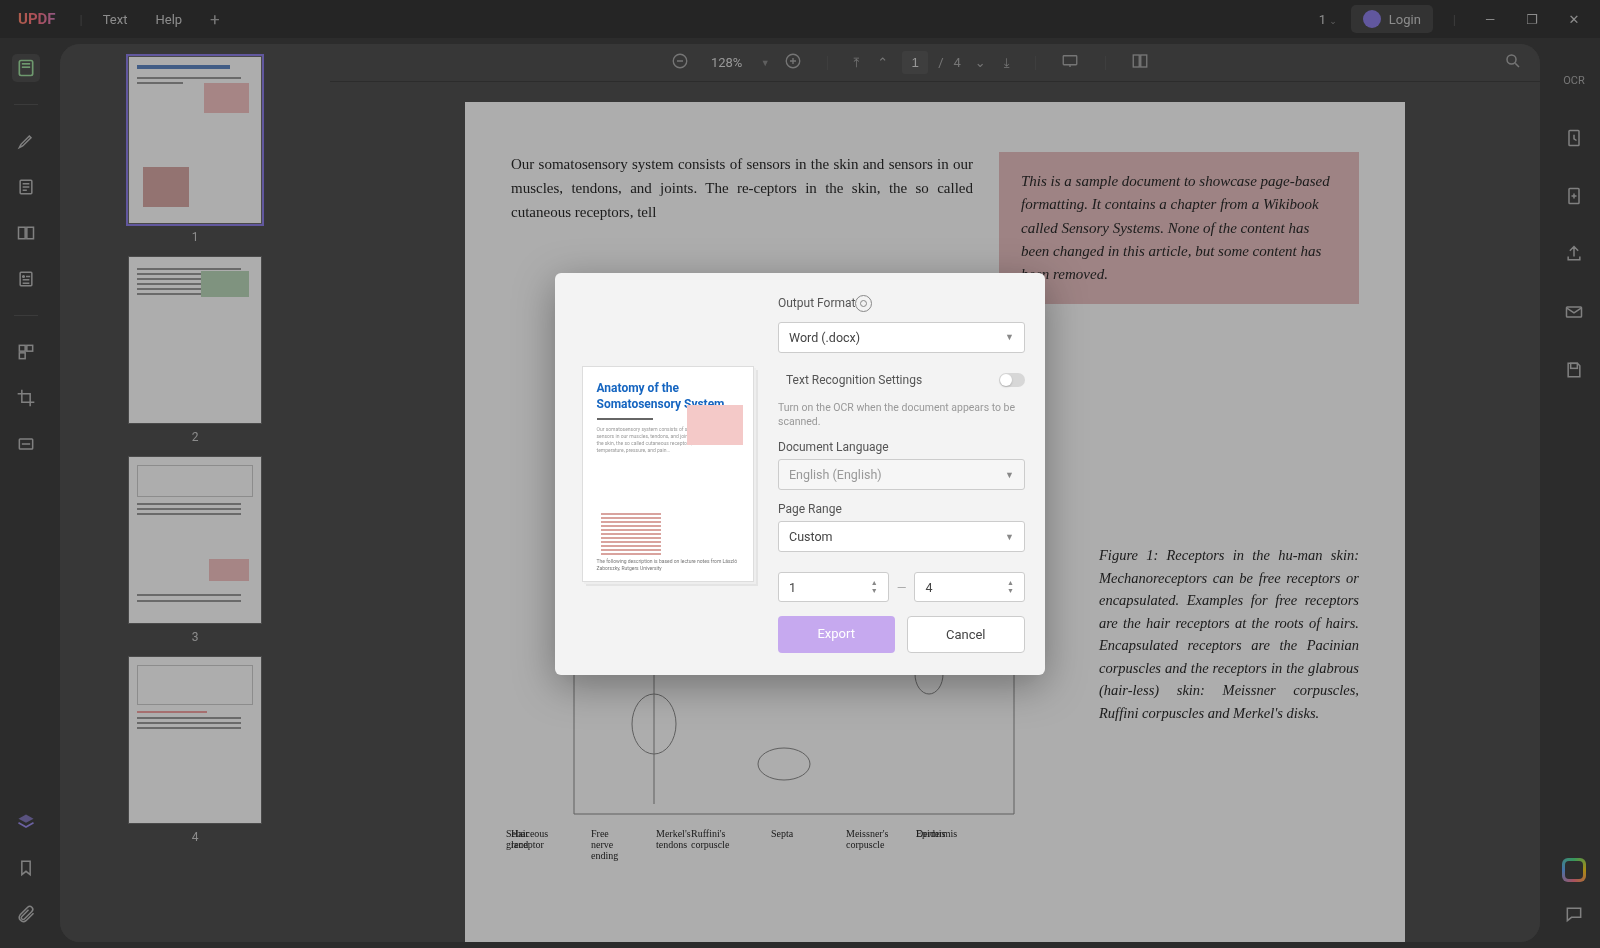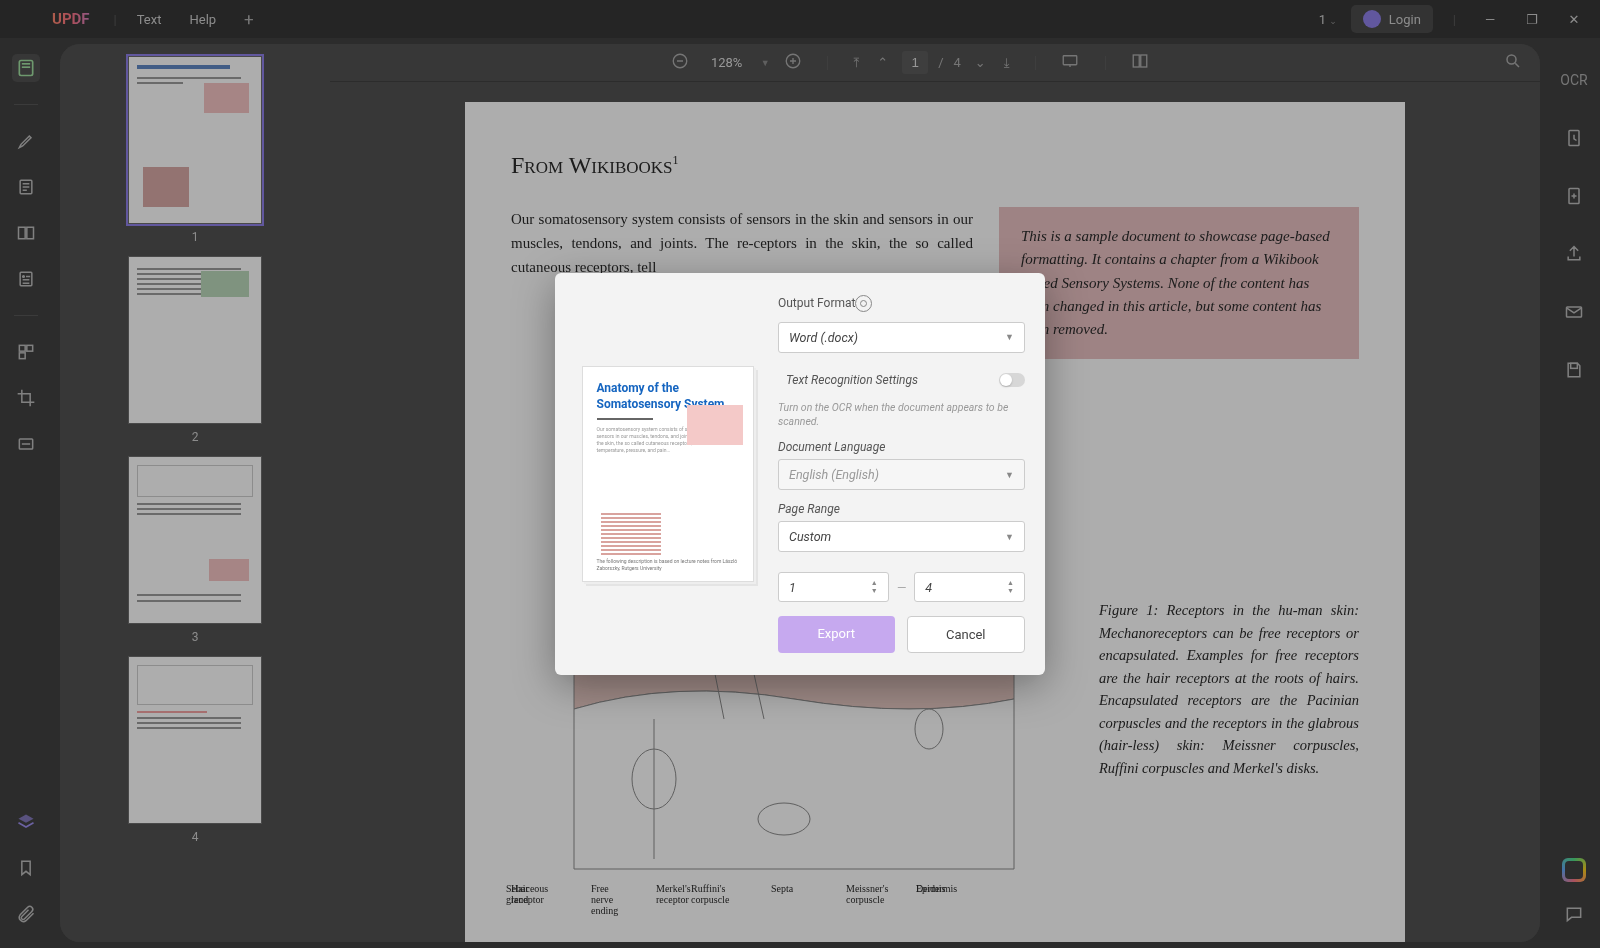--- a/index.html
+++ b/index.html
@@ -11,21 +11,20 @@
   overflow: hidden;
   position: relative;
 }
 .titlebar {
   height: 38px;
   background: #2e2e2e;
   display: flex;
   align-items: center;
   color: #ccc;
   font-size: 13px;
-  padding-left: 34px;
 }
 .logo {
   padding: 0 18px;
   font-weight: bold;
   font-size: 15px;
   background: linear-gradient(90deg, #ff9a56, #ff6e7f, #a78bfa);
   -webkit-background-clip: text;
   -webkit-text-fill-color: transparent;
 }
 .titlebar .sep { color: #555; padding: 0 6px; }
@@ -219,21 +218,21 @@
 .preview-pink { position:absolute; right:10px; top:38px; width:56px; height:40px; background:#f4c9c8;}
 .preview-fig { position:absolute; bottom:24px; left:18px; width:60px; height:44px; background:repeating-linear-gradient(#d9a39e,#d9a39e 2px,#fff 2px,#fff 4px);}
 
 .modal-form {
   flex: 1;
   font-size: 12.5px;
   color: #444;
 }
 .modal-header { display:flex; align-items:center; margin-bottom: 10px;}
 .form-label { font-size: 12px; color: #555; margin-bottom: 5px; display:block;}
-.form-row { margin-bottom: 12px; font-style: italic;}
+.form-row { margin-bottom: 12px;}
 .select {
   border:1px solid #ccc;
   background:#fff;
   border-radius:3px;
   padding: 7px 10px;
   font-size: 12.5px;
   display:flex;
   justify-content:space-between;
   align-items:center;
   cursor:pointer;
@@ -463,60 +462,59 @@
             </svg></span>
         <span style="flex:1"></span>
         <span class="tb-icon" style="margin-right:14px"><svg width="18" height="18" viewBox="0 0 24 24" fill="none" stroke="#aaa" stroke-width="2">
               <circle cx="10" cy="10" r="6"></circle>
               <path d="M20 20l-5-5"></path>
             </svg></span>
       </div>
 
       <div style="flex:1;overflow:auto">
         <div class="doc-page">
-          <div class="doc-title"><span>From Wikibooks</span><sup>1</sup></div>
           <div class="doc-body">
             <div class="doc-left">Our somatosensory system consists of sensors in the skin and sensors in our muscles, tendons, and joints. The re-ceptors in the skin, the so called cutaneous receptors, tell</div>
             <div class="doc-right">
               <div class="sample-box">This is a sample document to showcase page-based formatting. It contains a chapter from a Wikibook called Sensory Systems. None of the content has been changed in this article, but some content has been removed.</div>
             </div>
           </div>
           <div class="figure-section">
             <div class="figure-svg">
               <svg class="skin-fig" viewBox="0 0 480 280">
                 <path d="M20 60 Q120 30 240 50 Q360 70 460 50 L460 100 Q360 120 240 100 Q120 80 20 110 Z" fill="#e8c9c3" stroke="#888"></path>
                 <path d="M20 110 Q120 80 240 100 Q360 120 460 100 L460 270 L20 270 Z" fill="#fff" stroke="#888"></path>
                 <ellipse cx="100" cy="180" rx="22" ry="30" fill="none" stroke="#888"></ellipse>
                 <path d="M100 120 L100 260" stroke="#888"></path>
                 <ellipse cx="230" cy="220" rx="26" ry="16" fill="none" stroke="#888"></ellipse>
                 <ellipse cx="375" cy="130" rx="14" ry="20" fill="none" stroke="#888"></ellipse>
                 <path d="M160 70 L170 120" stroke="#888"></path>
                 <path d="M200 75 L210 120" stroke="#888"></path>
               </svg>
               <div style="position:absolute;font-size:10px;font-family:Georgia,serif">
                 <span style="position:absolute;left:80px;top:0">Free nerve ending</span>
-                <span style="position:absolute;left:145px;top:2">Merkel's receptor</span>
+                <span style="position:absolute;left:145px;top:2">Merkel's tendons</span>
                 <span style="position:absolute;left:260px;top:0">Septa</span>
                 <span style="position:absolute;left:405px;top:-5">Epidermis</span>
                 <span style="position:absolute;left:335px;top:80">Meissner's corpuscle</span>
                 <span style="position:absolute;left:405px;top:98">Dermis</span>
                 <span style="position:absolute;left:-5px;top:88">Sebaceous gland</span>
                 <span style="position:absolute;left:0px;top:155">Hair receptor</span>
                 <span style="position:absolute;left:180px;top:120">Ruffini's corpuscle</span>
               </div>
             </div>
             <div class="figure-caption">Figure 1:  Receptors in the hu-man skin: Mechanoreceptors can be free receptors or encapsulated. Examples for free receptors are the hair receptors at the roots of hairs. Encapsulated receptors are the Pacinian corpuscles and the receptors in the glabrous (hair-less) skin: Meissner corpuscles, Ruffini corpuscles and Merkel's disks.</div>
           </div>
         </div>
       </div>
     </div>
   </div>
 
   <div class="right-toolbar">
-    <div class="tool-icon" style="font-size:14px">OCR</div>
+    <div class="tool-icon" style="font-size:11px">OCR</div>
     <div class="tool-icon">
         <svg viewBox="0 0 24 24" fill="none" stroke="#bbb" stroke-width="1.8">
           <rect x="6" y="3" width="12" height="18" rx="1"></rect>
           <path d="M12 8v5l3 2"></path>
         </svg>
       </div>
     <div class="tool-icon">
         <svg viewBox="0 0 24 24" fill="none" stroke="#bbb" stroke-width="1.8">
           <rect x="6" y="3" width="12" height="18" rx="1"></rect>
           <path d="M9 12h6M12 9v6"></path>

